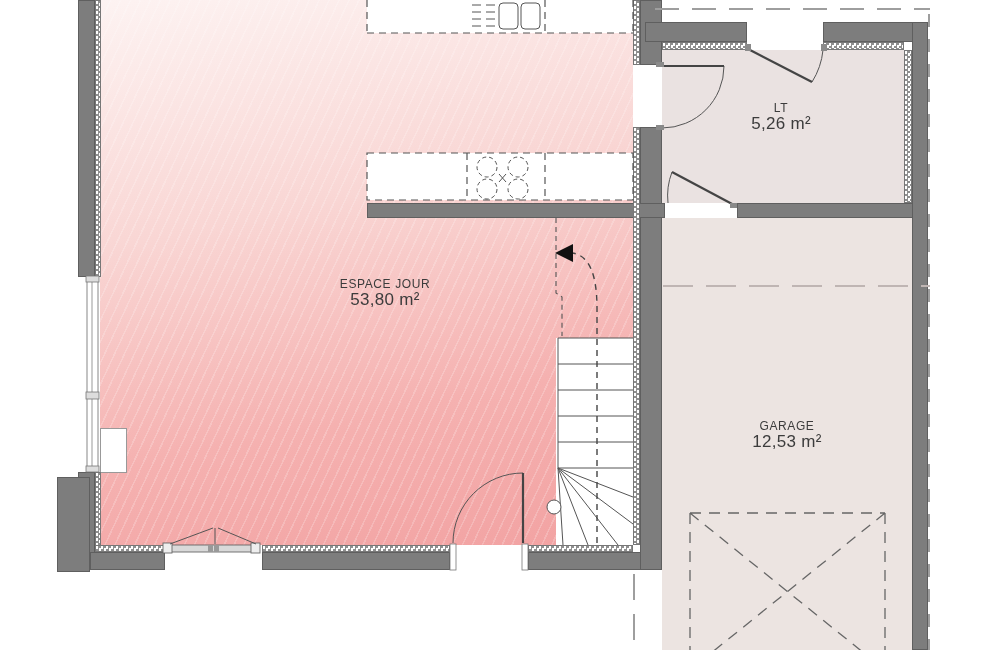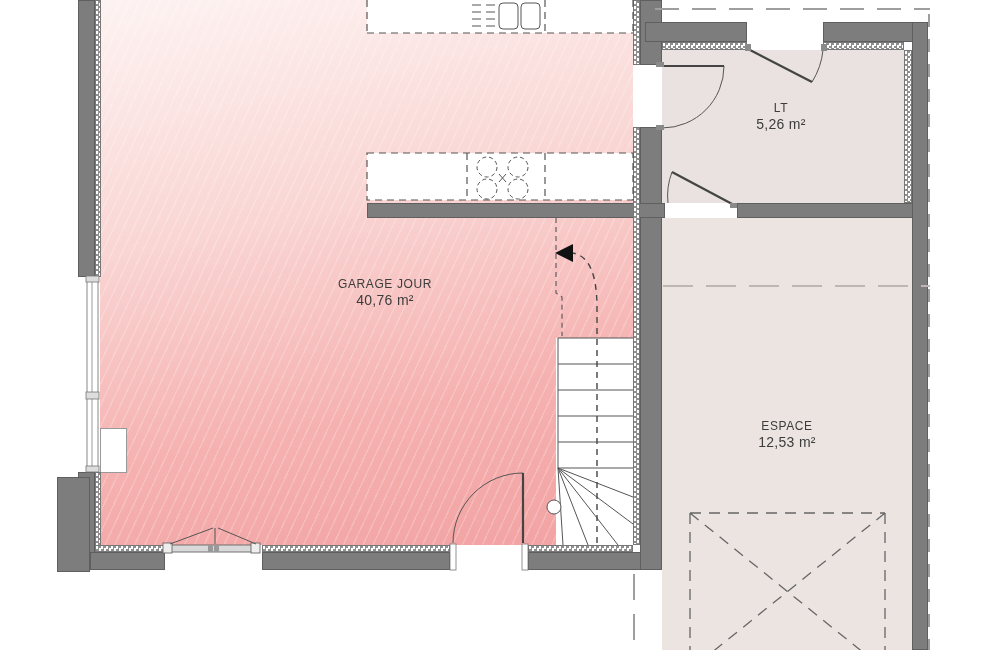--- a/index.html
+++ b/index.html
@@ -14,21 +14,21 @@
   #espace-jour-floor{
      background:
        repeating-linear-gradient(115deg, rgba(255,255,255,.20) 0 1.5px, rgba(255,255,255,0) 1.5px 9px),
        linear-gradient(168deg, var(--room-pink-light,#fdf3f2) 0%, #f9d6d4 38%, #f5b1b0 72%, var(--room-pink-dark,#f2a2a2) 100%);
   }
   #lt-floor{background:var(--floor-neutral,#eae2e1);}
   #garage-floor{background:var(--floor-garage,#ece4e1);}
   svg.overlay{position:absolute;left:0;top:0;pointer-events:none;}
   .room-label{position:absolute;text-align:center;color:#3c3c3c;font-size:12px;
       line-height:16px;letter-spacing:.6px;white-space:nowrap;}
-  .room-label .area{font-size:14px;letter-spacing:.3px;}
+  .room-label .area{font-size:17px;letter-spacing:.3px;}
 </style>
 </head>
 <body>
 
 <div id="plan">
 
   <div class="abs" id="espace-jour-floor" style="left:100px;top:0;width:533px;height:545px;"></div>
   <div class="abs" id="lt-floor" style="left:662px;top:50px;width:242px;height:153px;"></div>
   <div class="abs" id="garage-floor" style="left:662px;top:218px;width:250px;height:432px;"></div>
 
@@ -142,25 +142,25 @@
     </g>
 
     <g stroke="#9e9e9e" stroke-width="2" fill="none">
       <path d="M655 9 H930" stroke-dasharray="24 13"></path>
       <path d="M929 14 V650" stroke-dasharray="13 12"></path>
       <path d="M634 574 V650" stroke-dasharray="26 14"></path>
     </g>
   </svg>
 
   <div class="room-label" style="left:285px;top:276px;width:200px;">
-    <div>GARAGE JOUR</div>
-    <div class="area">40,76 m²</div>
+    <div>ESPACE JOUR</div>
+    <div class="area">53,80 m²</div>
   </div>
   <div class="room-label" style="left:731px;top:100px;width:100px;text-align:center;">
     <div>LT</div>
     <div class="area">5,26 m²</div>
   </div>
   <div class="room-label" style="left:707px;top:418px;width:160px;">
-    <div>ESPACE</div>
+    <div>GARAGE</div>
     <div class="area">12,53 m²</div>
   </div>
 
 </div>
 
 </body></html>

